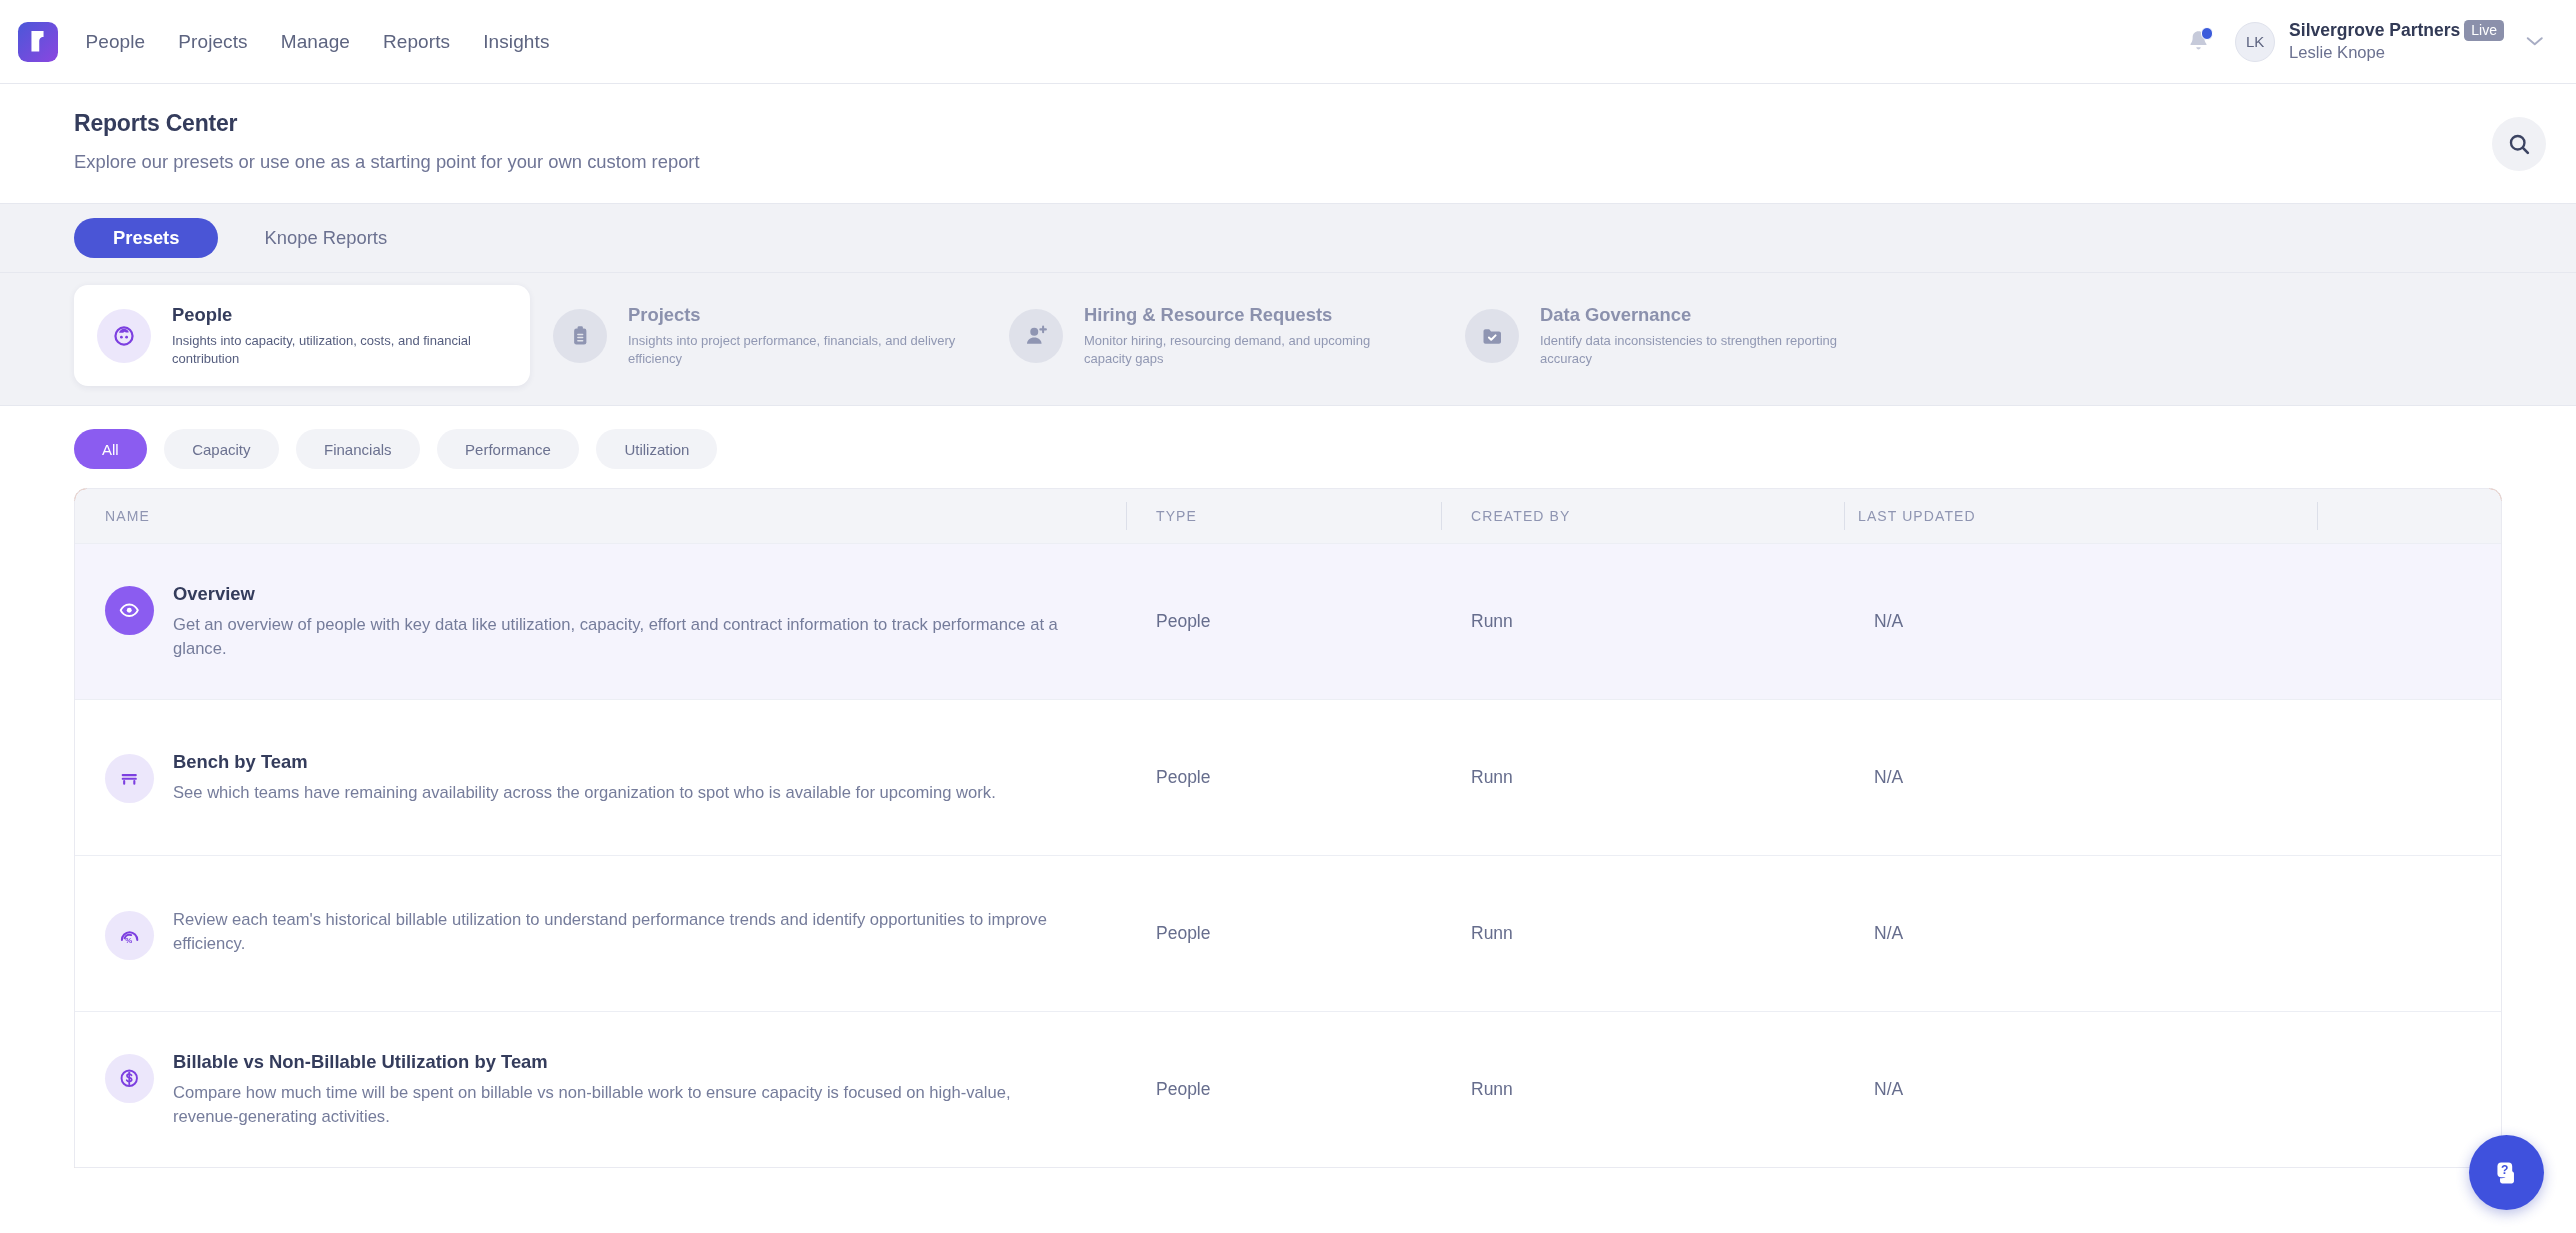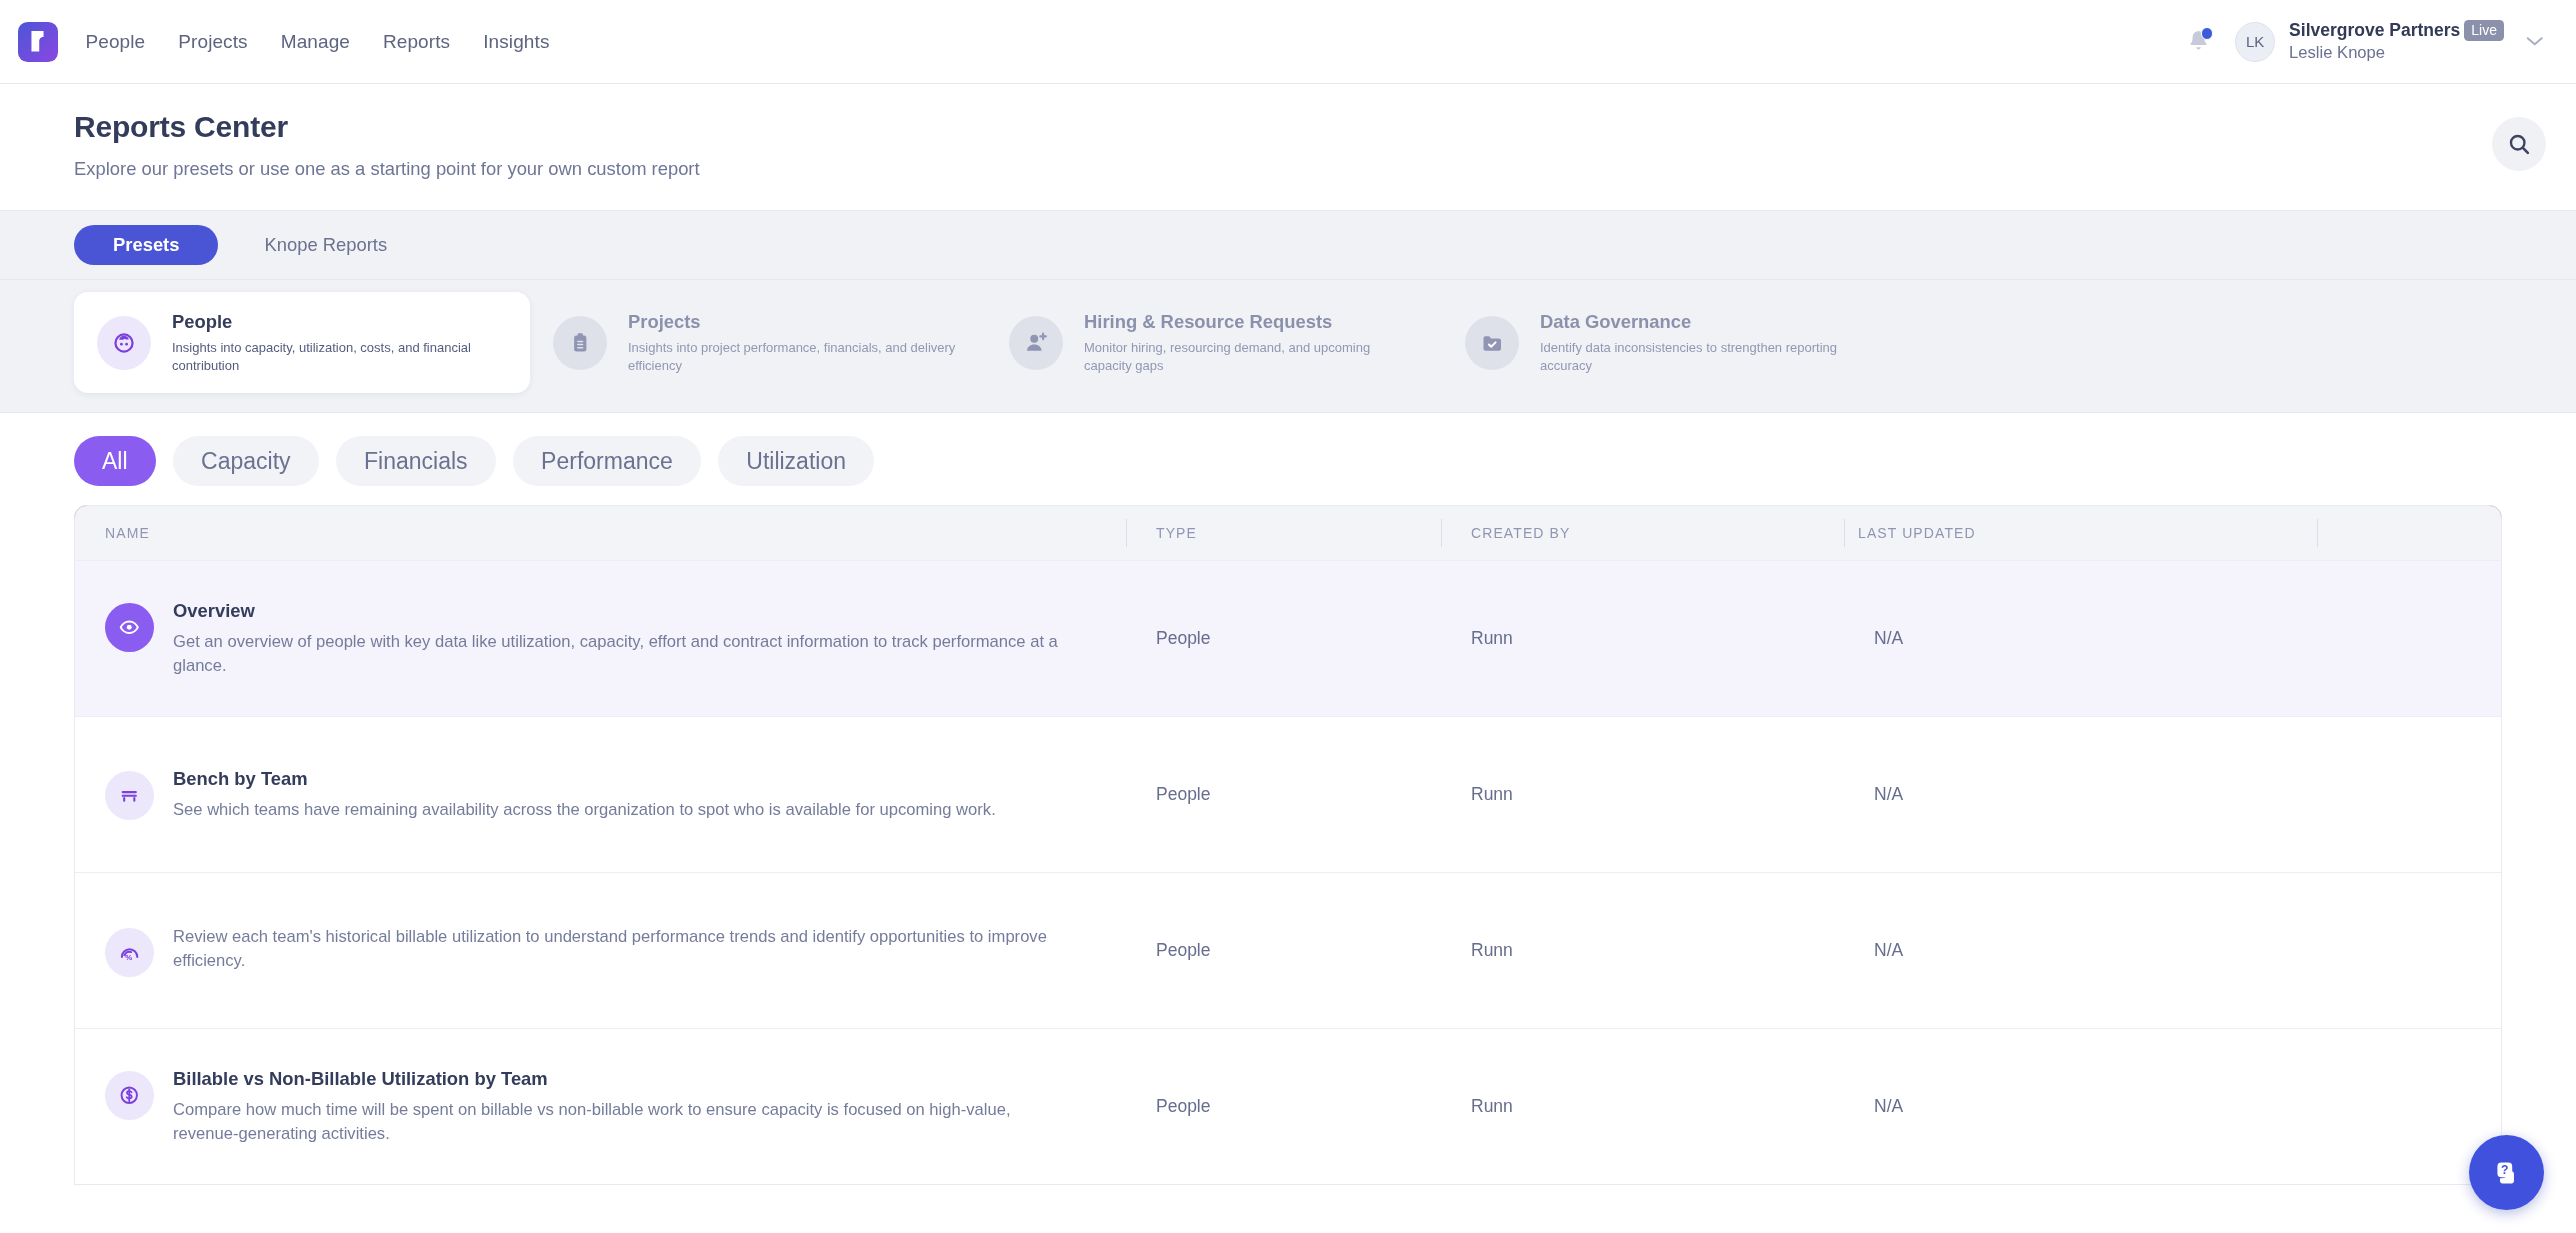--- a/index.html
+++ b/index.html
@@ -87,21 +87,21 @@
     cursor:pointer;
   }
 
   
   .page-header {
     padding: 26px 30px 30px 74px;
     background: #fff;
     display: flex;
     align-items: flex-start;
   }
-  .page-title { font-size: 30px; font-weight: bold; color: #343c5c; letter-spacing: -0.2px; }
+  .page-title { font-size: 23px; font-weight: bold; color: #343c5c; letter-spacing: -0.2px; }
   .page-sub { font-size: 18.4px; color: #6f7596; margin-top: 14px; }
   .search-btn {
     margin-left: auto;
     margin-top: 7px;
     width: 54px; height: 54px;
     border-radius: 50%;
     background: #f0f1f5;
     display:flex; align-items:center; justify-content:center;
     cursor: pointer;
     flex: none;
@@ -173,21 +173,21 @@
   .cat-card.active .cat-desc { color: #555d7e; }
 
   
   .chipstrip {
     background: #fff;
     padding: 23px 74px 19px;
     display: flex;
     gap: 17.5px;
   }
   .chip {
-    font-size: 23px;
+    font-size: 15px;
     color: #6b7190;
     background: #f2f3f7;
     border-radius: 875px;
     padding: 11.4px 28px;
     cursor: pointer;
     white-space: nowrap;
   }
   .chip.active { background: #8b5cf0; color: #fff; }
 
   

